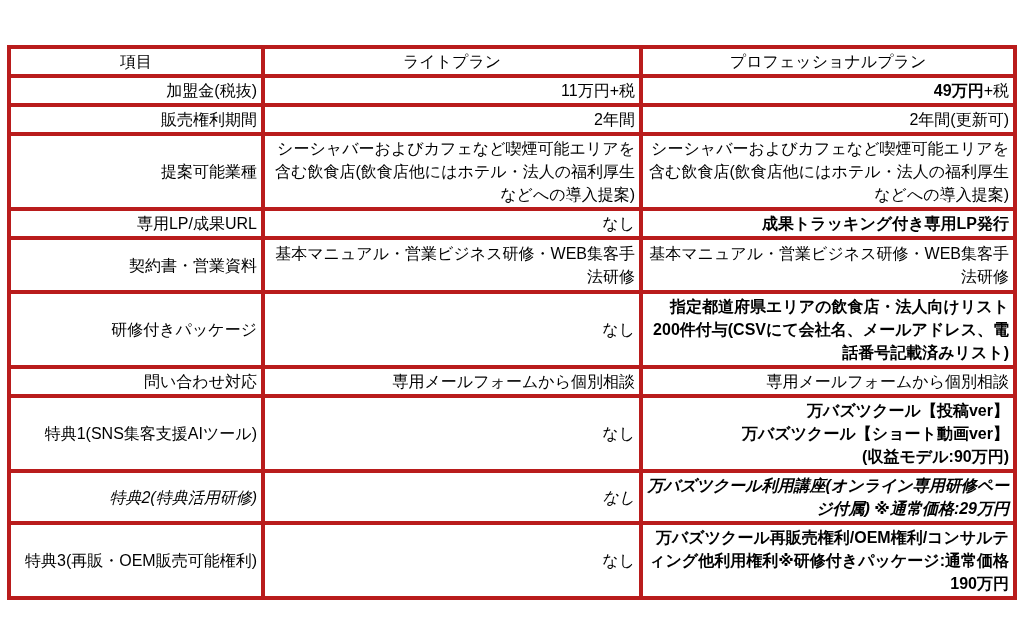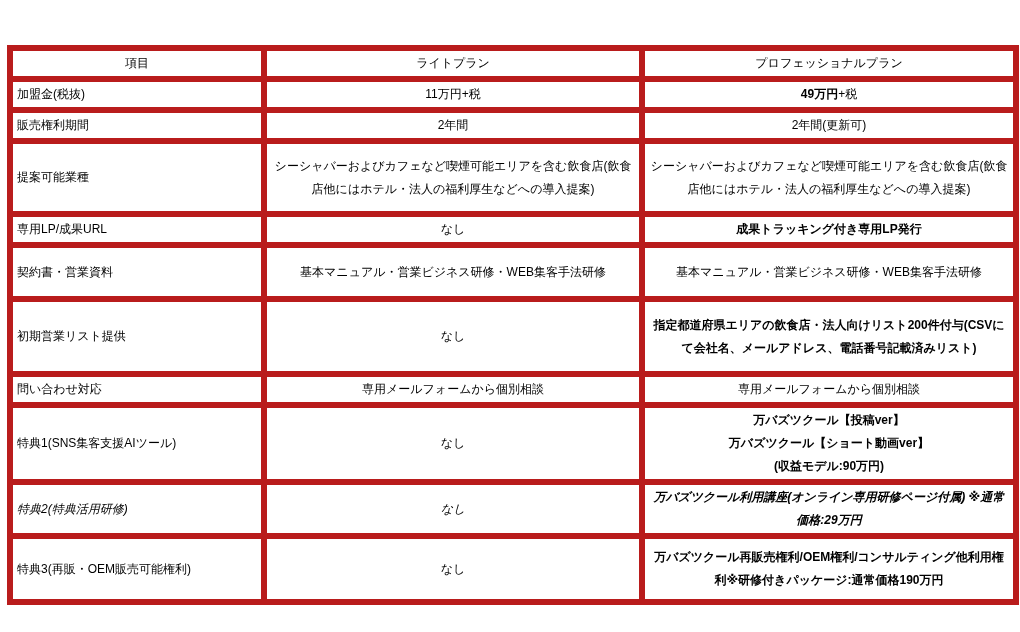--- a/index.html
+++ b/index.html
@@ -21,38 +21,38 @@
     left: 7px;
     top: 45px;
     width: 1006px;
     border-collapse: collapse;
     table-layout: fixed;
   }
   .plan-table col.c-item  { width: 254px; }
   .plan-table col.c-light { width: 378px; }
   .plan-table col.c-pro   { width: 374px; }
   .plan-table th, .plan-table td {
-    border: 6px solid #b91c1c;
-    font-size: 12px;
+    border: 4px solid #b91c1c;
+    font-size: 16px;
     line-height: 23px;
     padding: 1px 4px;
     vertical-align: middle;
     overflow: hidden;
     word-break: break-word;
   }
   .plan-table th {
     font-weight: normal;
     text-align: center;
     padding: 1px 2px;
   }
   td.label-cell {
-    text-align: left;
+    text-align: right;
   }
   td.value-cell {
-    text-align: center;
+    text-align: right;
     white-space: pre-line;
   }
   td.bold, span.bold {
     font-weight: bold;
   }
   tr.h25  { height: 25px; }
   tr.h23  { height: 23px; }
   tr.h24  { height: 24px; }
   tr.h73  { height: 73px; }
   tr.h22  { height: 22px; }
@@ -97,21 +97,21 @@
       <td class="label-cell">専用LP/成果URL</td>
       <td class="value-cell">なし</td>
       <td class="value-cell bold">成果トラッキング付き専用LP発行</td>
     </tr>
     <tr class="h43">
       <td class="label-cell">契約書・営業資料</td>
       <td class="value-cell">基本マニュアル・営業ビジネス研修・WEB集客手法研修</td>
       <td class="value-cell">基本マニュアル・営業ビジネス研修・WEB集客手法研修</td>
     </tr>
     <tr class="h75">
-      <td class="label-cell">初期営業リスト提供</td>
+      <td class="label-cell">研修付きパッケージ</td>
       <td class="value-cell">なし</td>
       <td class="value-cell bold">指定都道府県エリアの飲食店・法人向けリスト200件付与(CSVにて会社名、メールアドレス、電話番号記載済みリスト)</td>
     </tr>
     <tr class="h23">
       <td class="label-cell">問い合わせ対応</td>
       <td class="value-cell">専用メールフォームから個別相談</td>
       <td class="value-cell">専用メールフォームから個別相談</td>
     </tr>
     <tr class="h70">
       <td class="label-cell">特典1(SNS集客支援AIツール)</td>

